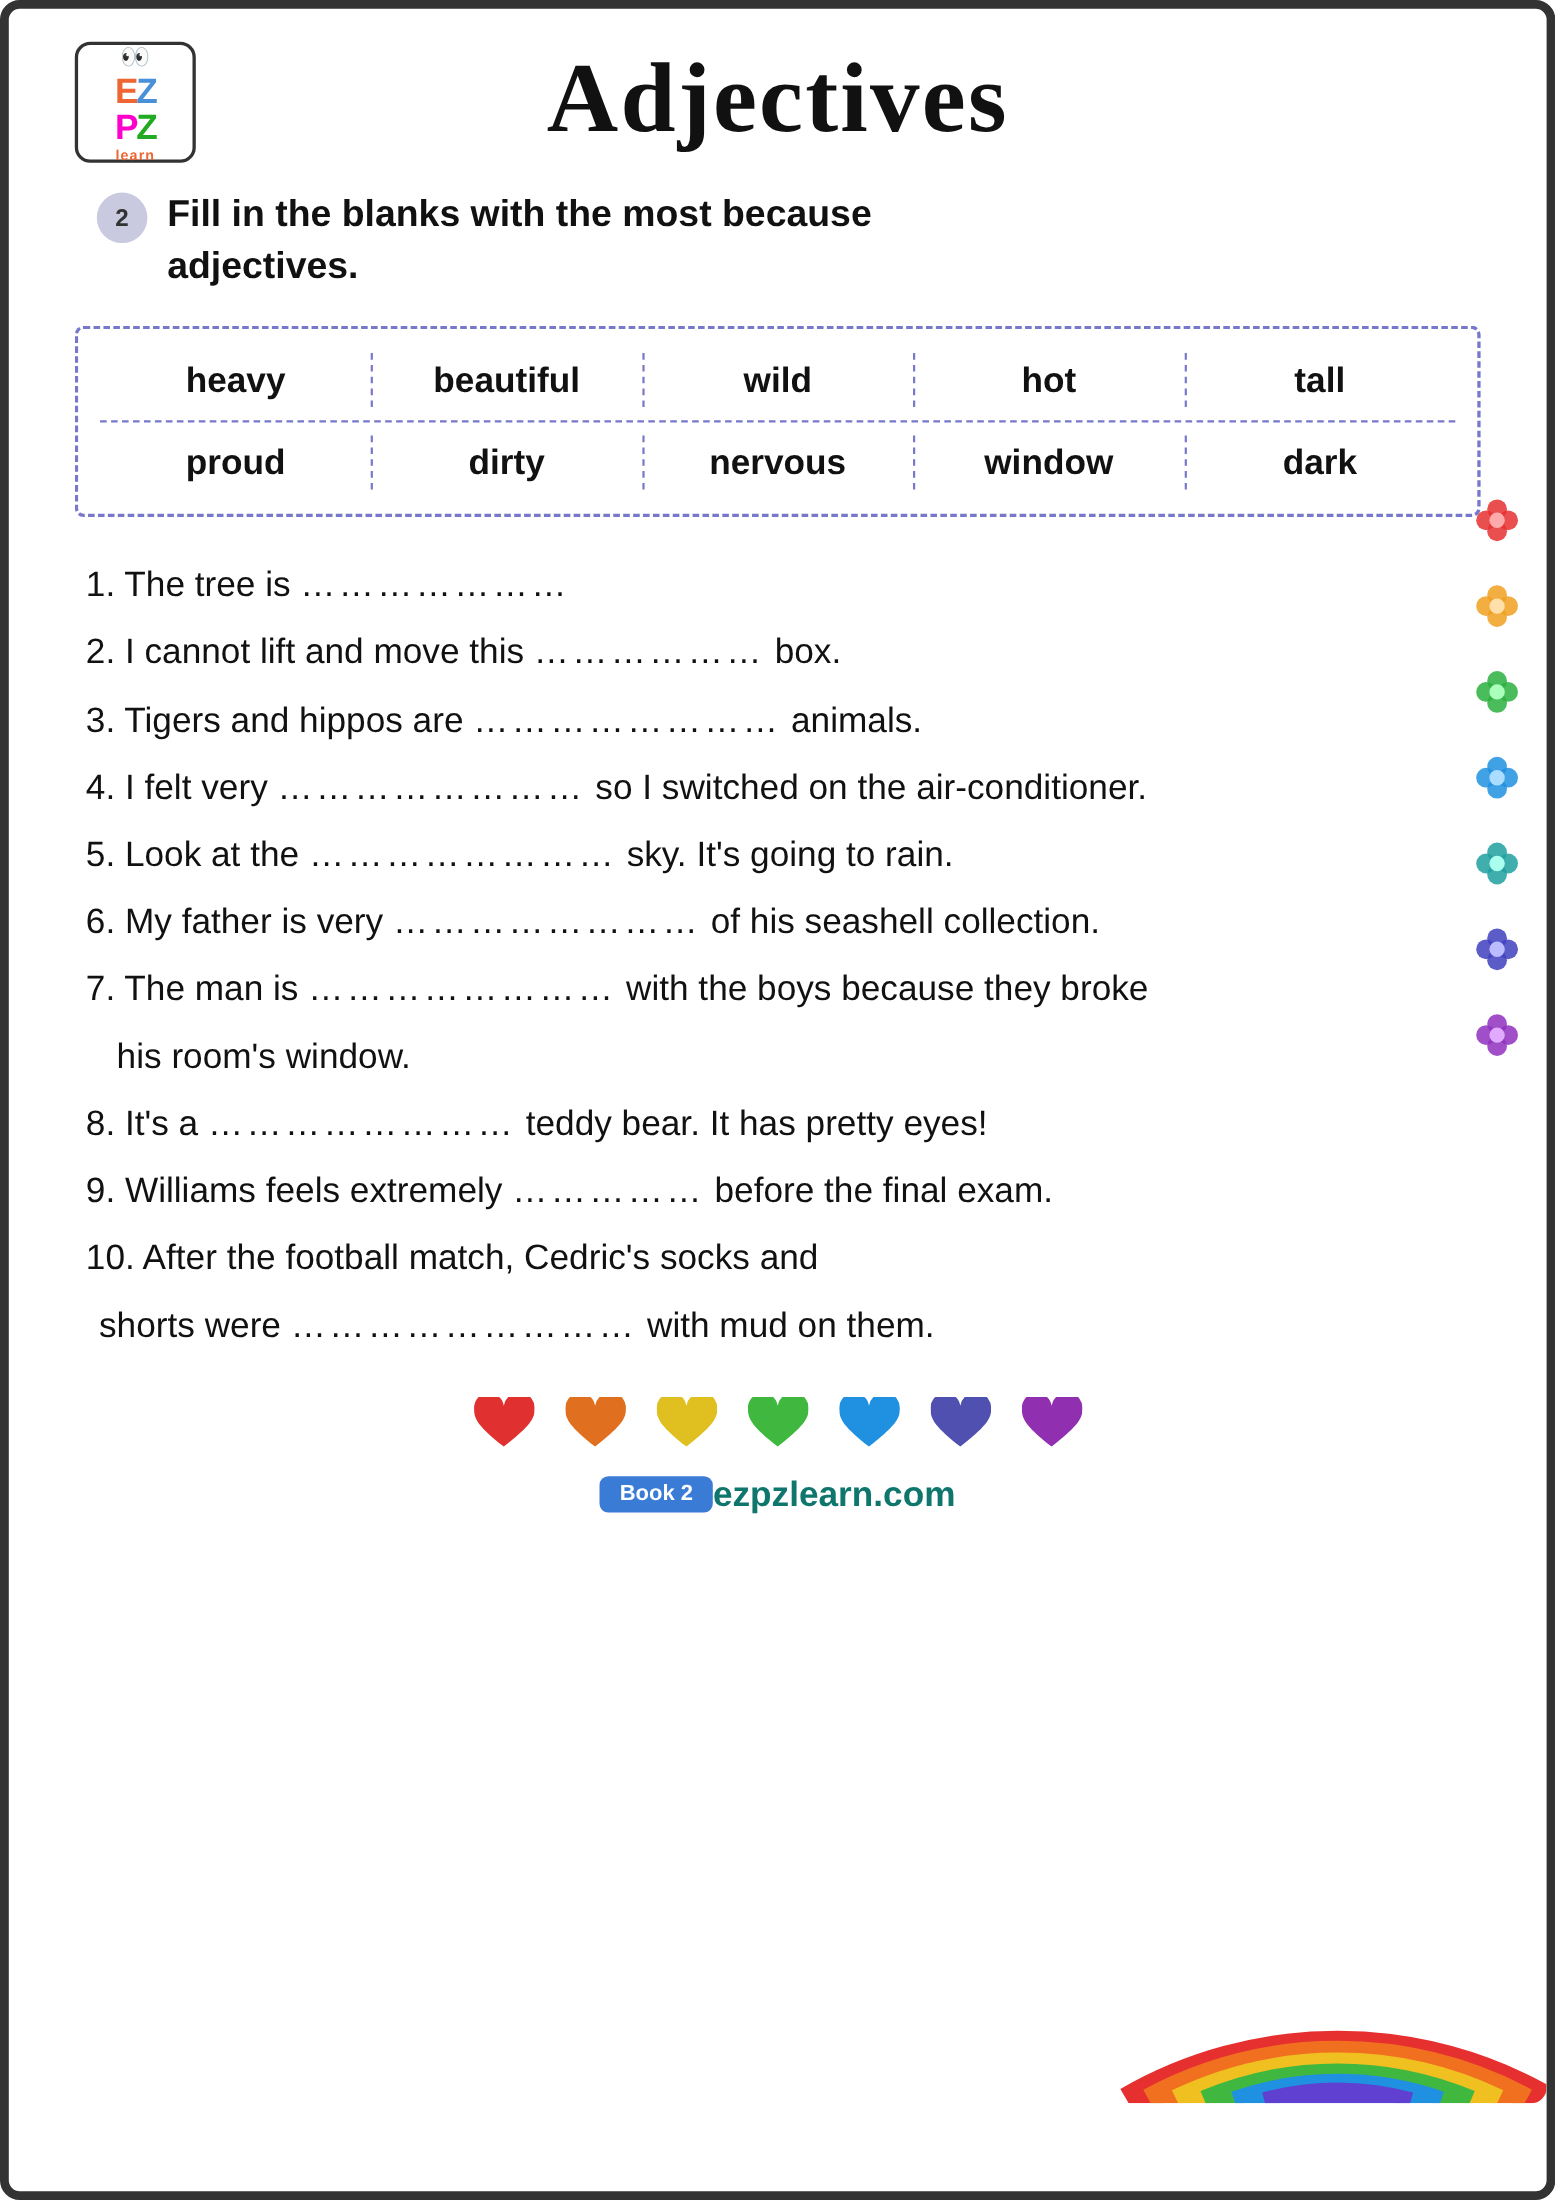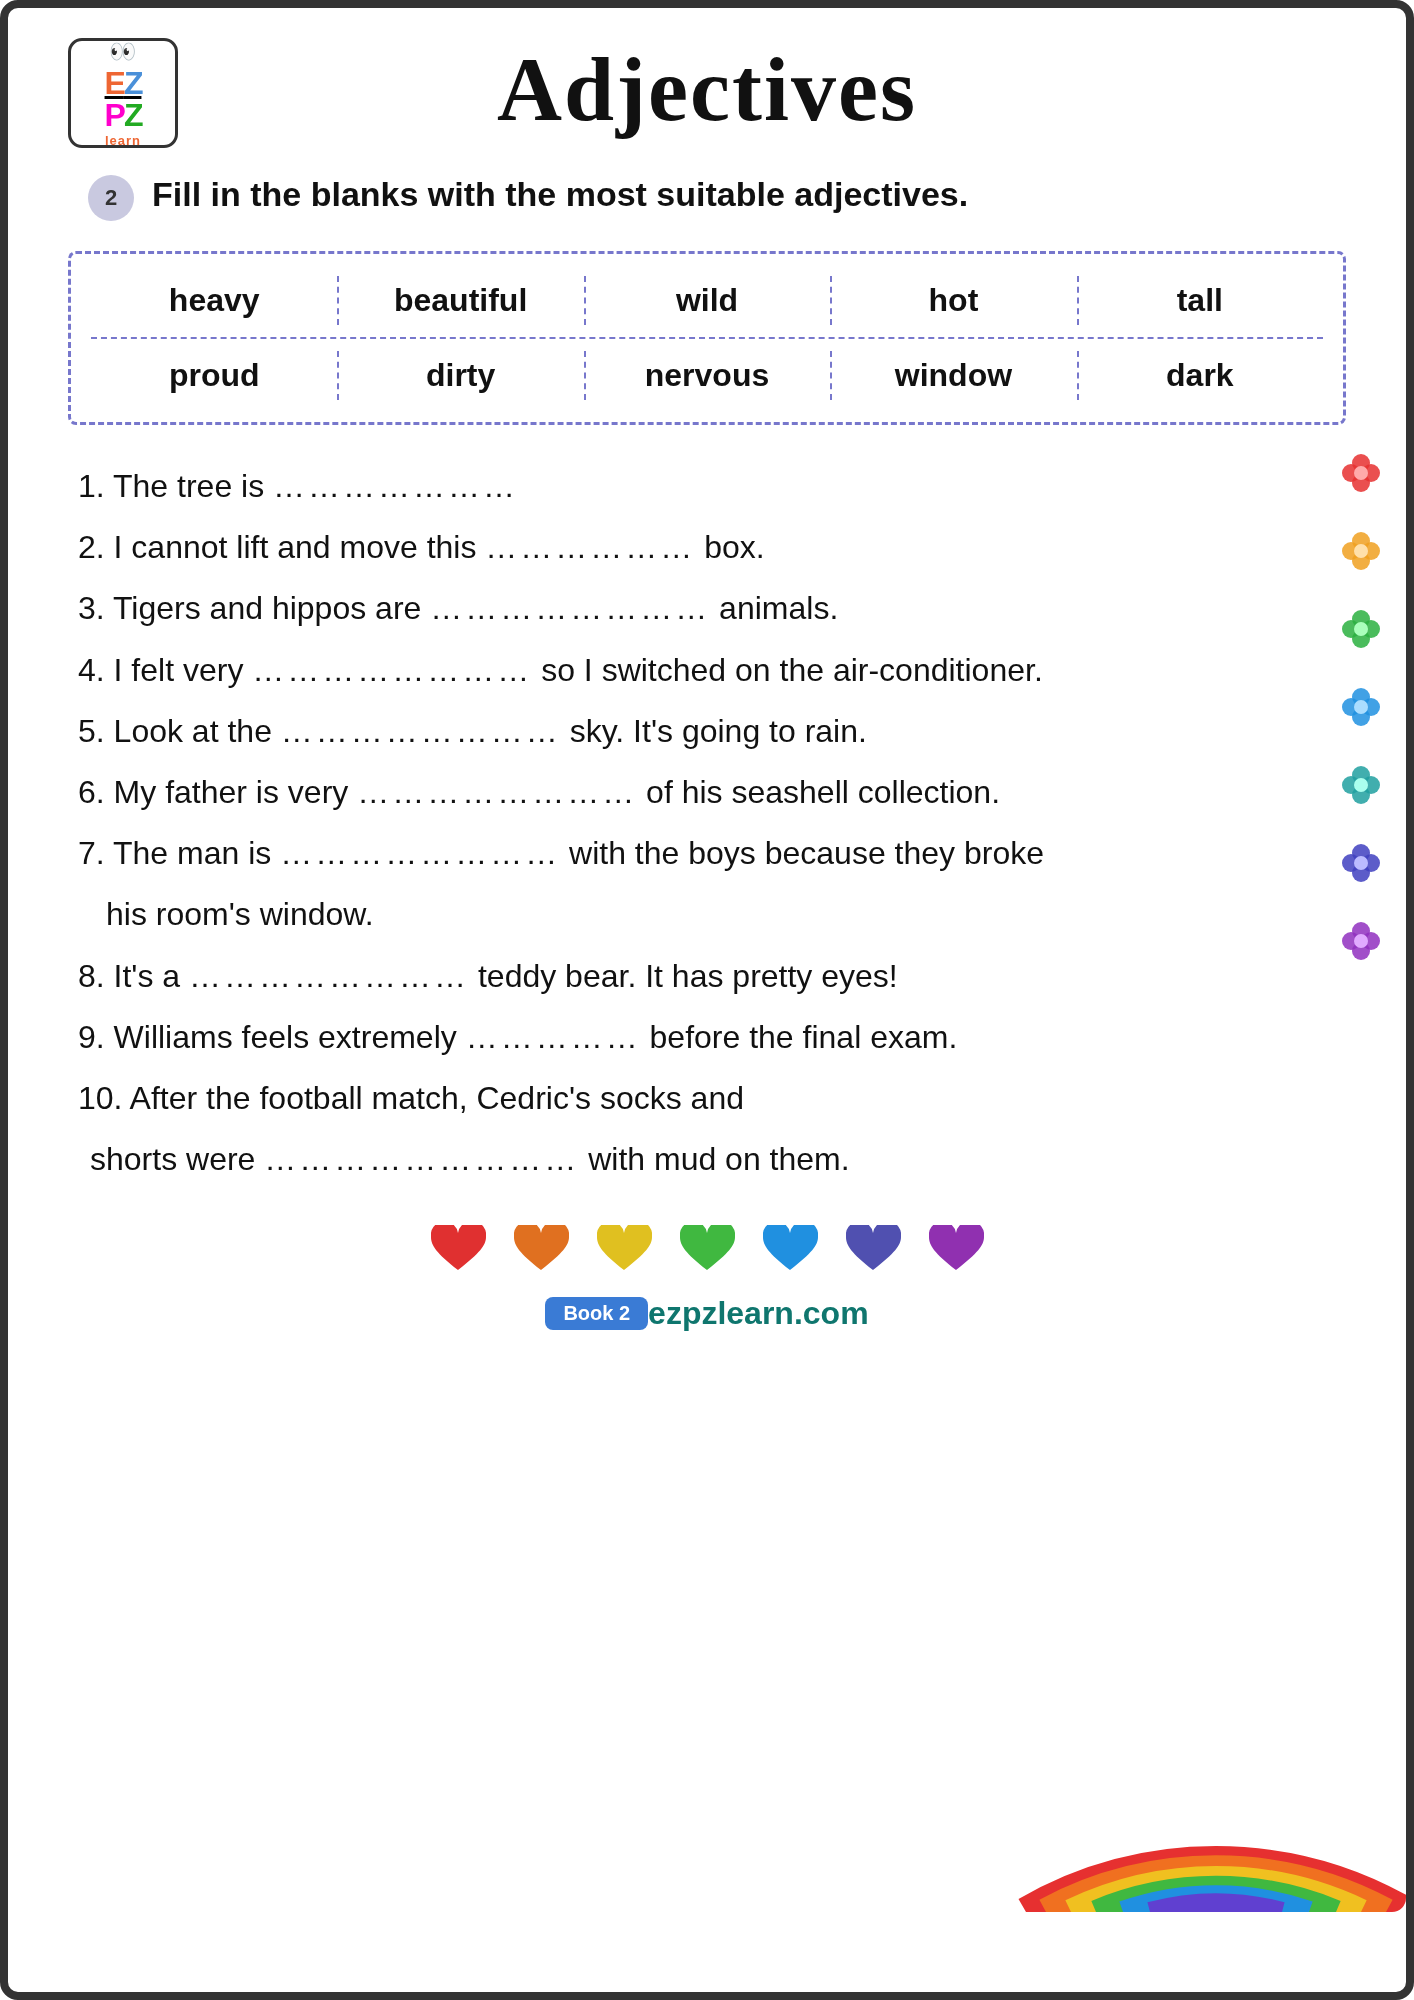--- a/index.html
+++ b/index.html
@@ -240,39 +240,39 @@
   </style>
 </head>
 <body>
 
 <div class="page">
 
   <div class="header">
     <div class="logo">
       <div class="logo-box">
         <div class="logo-eyes">👀</div>
-        <div style="display:flex; gap:0;text-decoration:underline;">
+        <div style="display:flex; gap:0;">
           <span class="logo-ez">
             <span class="e">E</span><span class="z">Z</span>
           </span>
         </div>
         <div style="display:flex; gap:0;">
           <span class="logo-pz">
             <span class="p">P</span><span class="z2">Z</span>
           </span>
         </div>
         <div class="logo-learn">learn</div>
       </div>
     </div>
     <h1 class="page-title">Adjectives</h1>
   </div>
 
   <div class="question-header">
     <div class="question-number">2</div>
-    <div class="question-text">Fill in the blanks with the most suitable adjectives.</div>
+    <div class="question-text">Fill in the blanks with the most because adjectives.</div>
   </div>
 
   <div class="word-bank">
     <div class="word-bank-row">
       <div class="word-cell">heavy</div>
       <div class="word-cell">beautiful</div>
       <div class="word-cell">wild</div>
       <div class="word-cell">hot</div>
       <div class="word-cell">tall</div>
     </div>

